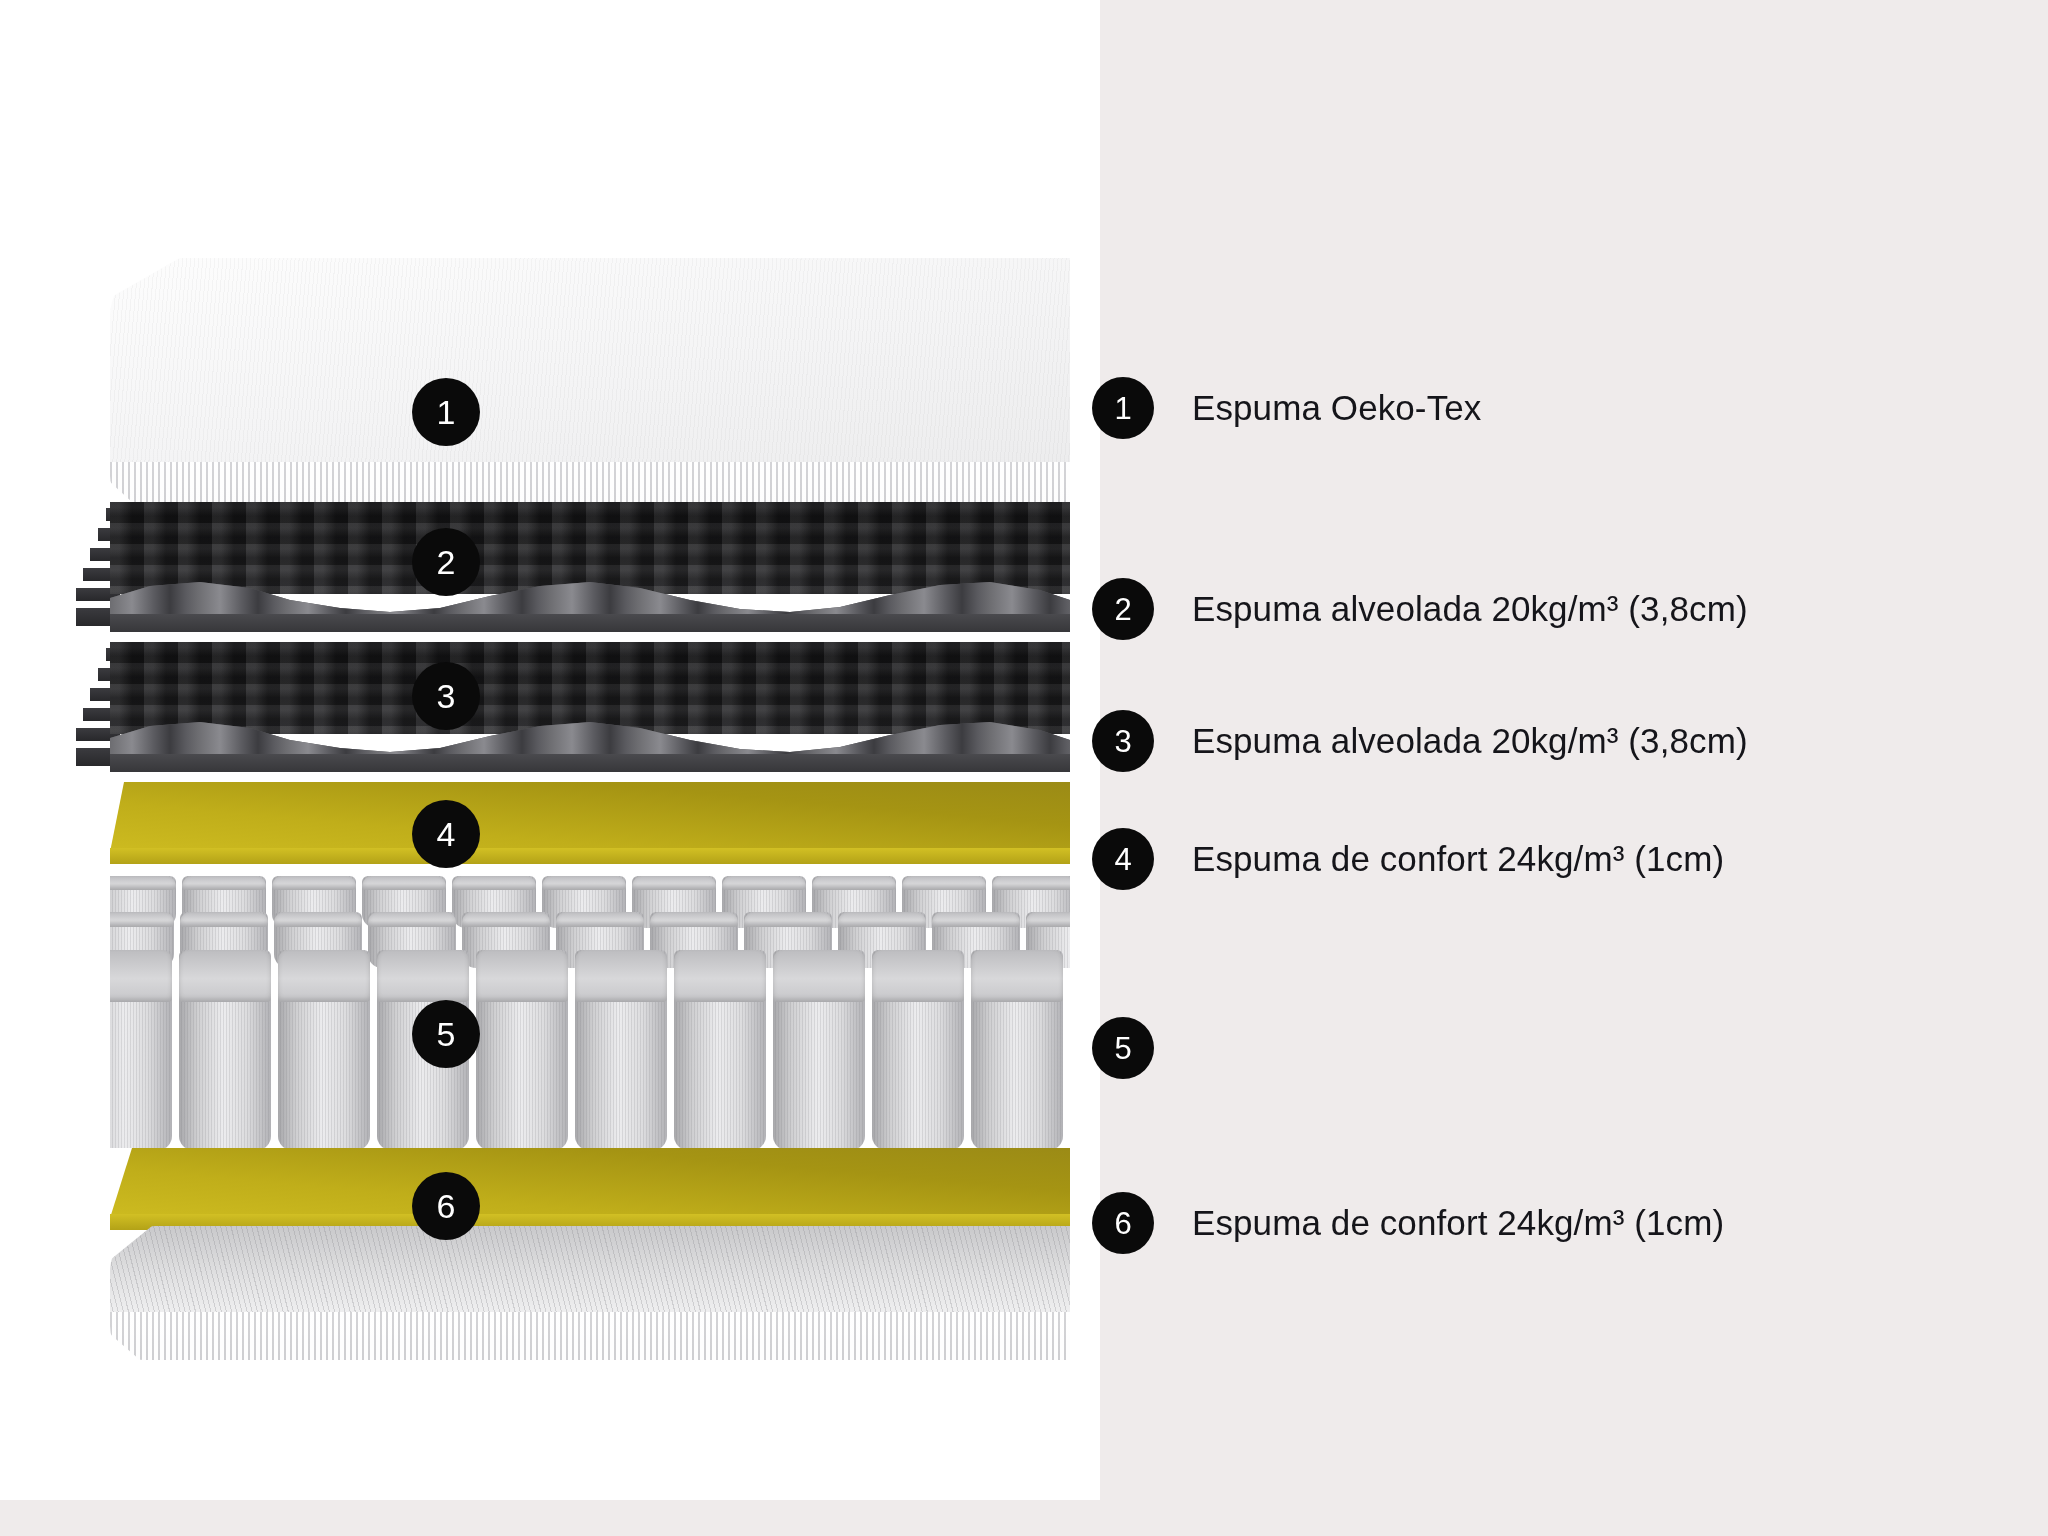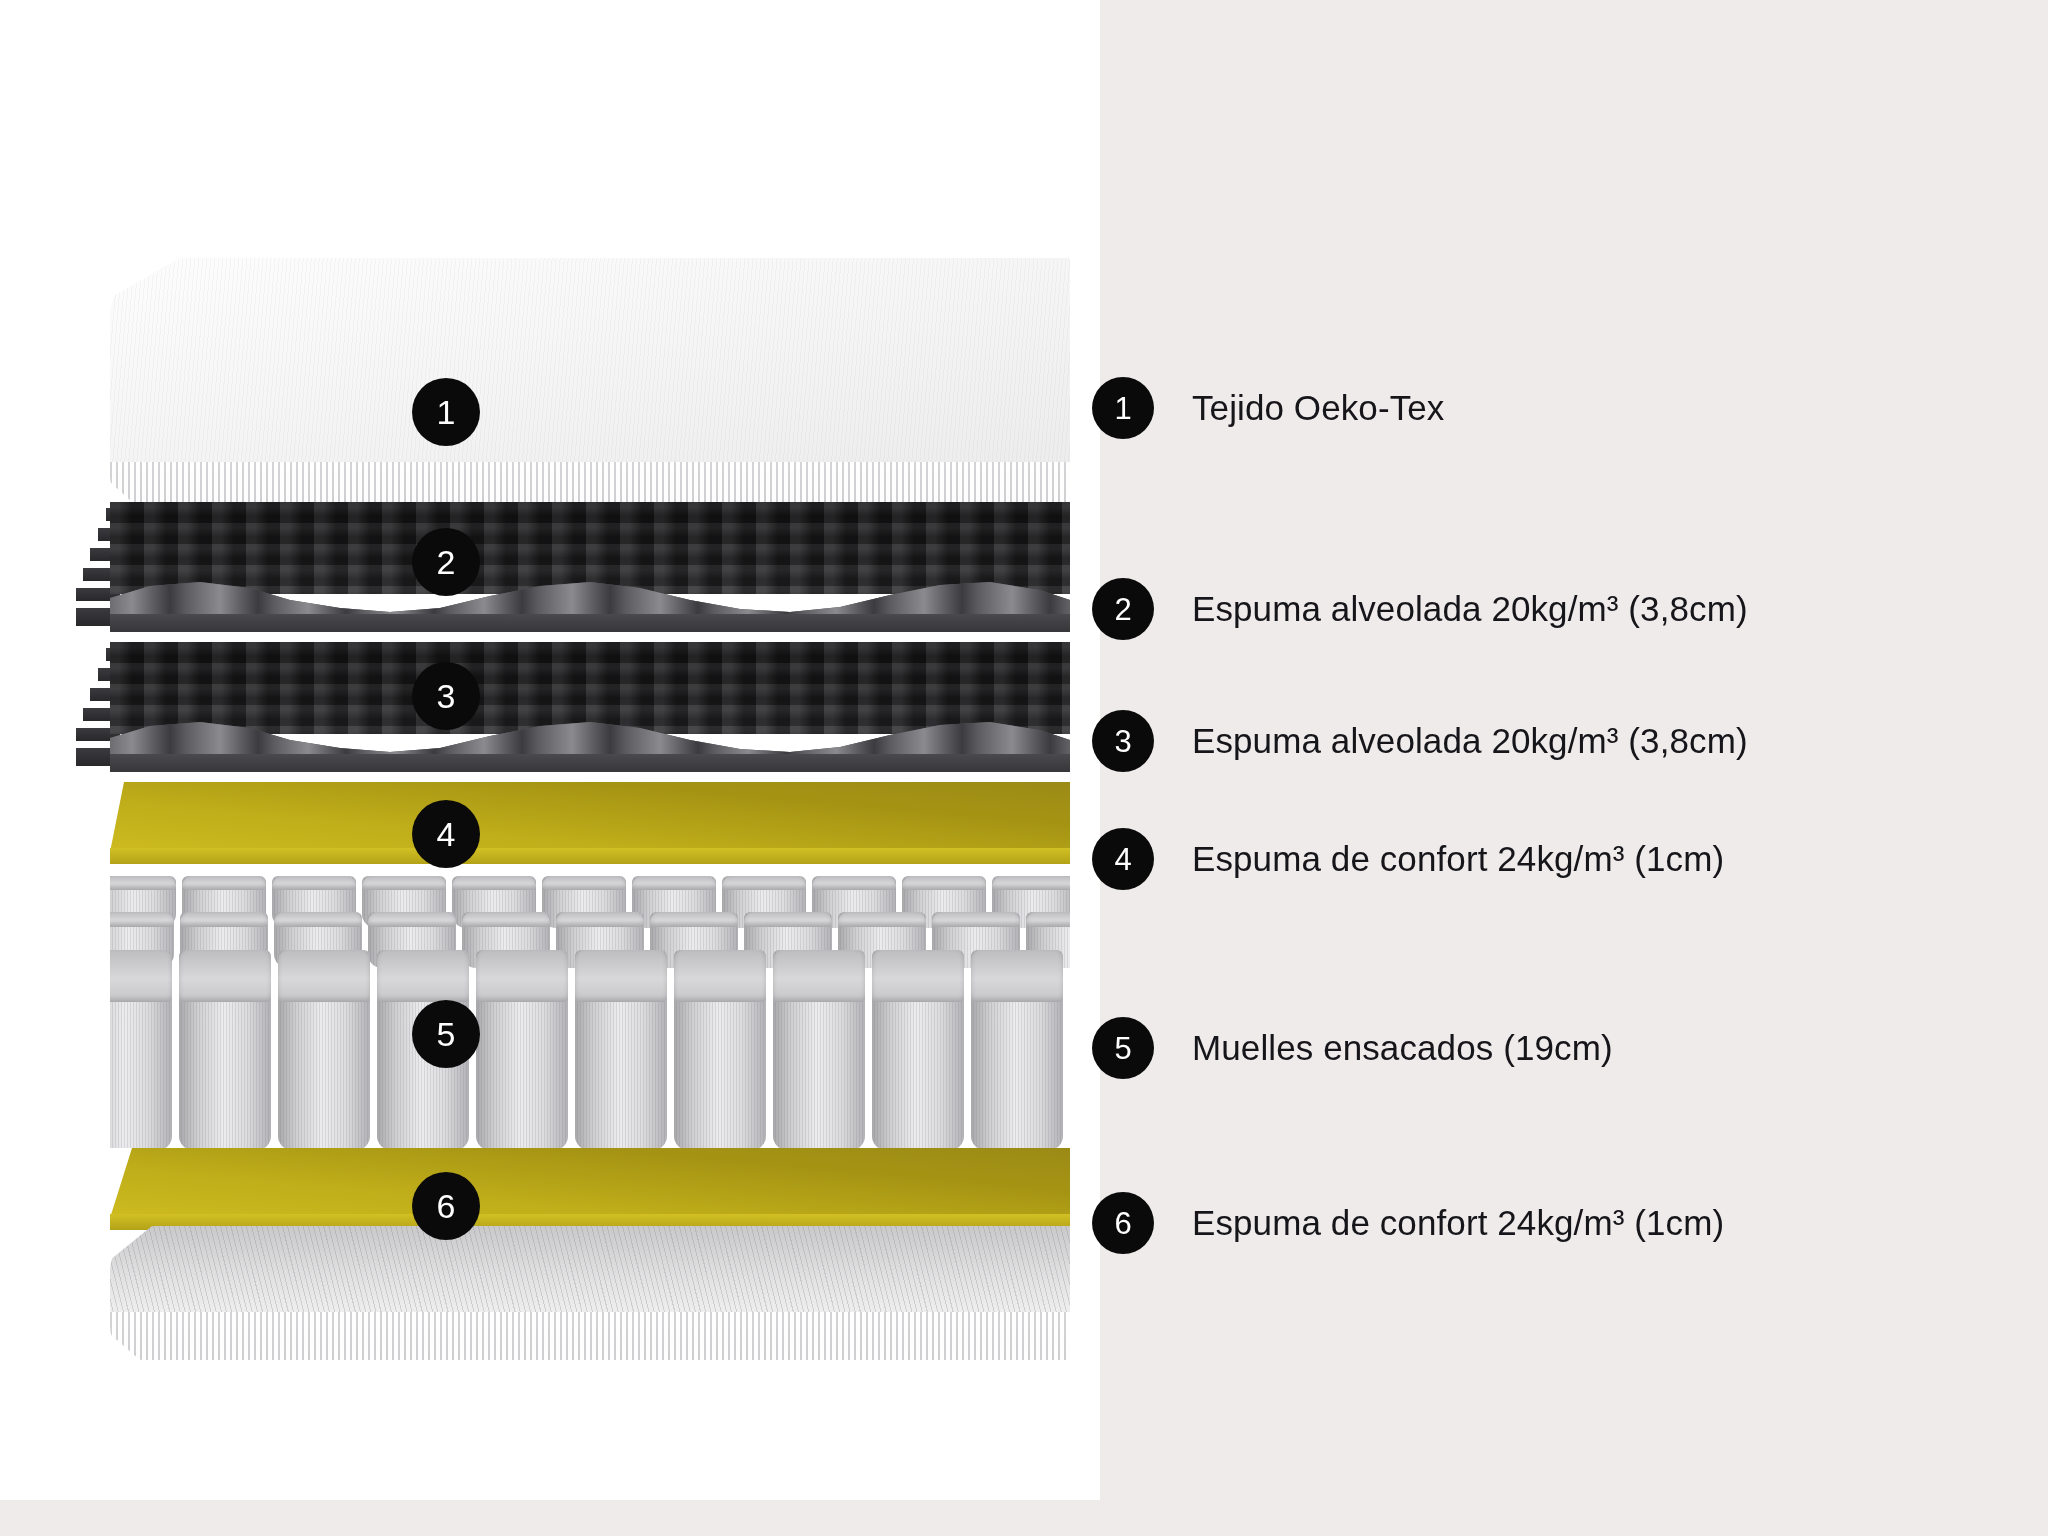--- a/index.html
+++ b/index.html
@@ -427,41 +427,40 @@
     <div class="badge-on-image" style="left:412px; top:800px;">4</div>
     <div class="badge-on-image" style="left:412px; top:1000px;">5</div>
     <div class="badge-on-image" style="left:412px; top:1172px;">6</div>
 
   </div>
 
   <div id="legend">
 
     <div class="legend-row" style="top:377px;">
       <div class="legend-badge">1</div>
-      <div class="legend-label">Tejido Oeko-Tex</div>
+      <div class="legend-label">Espuma Oeko-Tex</div>
     </div>
 
     <div class="legend-row" style="top:578px;">
       <div class="legend-badge">2</div>
       <div class="legend-label">Espuma alveolada 20kg/m³ (3,8cm)</div>
     </div>
 
     <div class="legend-row" style="top:710px;">
       <div class="legend-badge">3</div>
       <div class="legend-label">Espuma alveolada 20kg/m³ (3,8cm)</div>
     </div>
 
     <div class="legend-row" style="top:828px;">
       <div class="legend-badge">4</div>
       <div class="legend-label">Espuma de confort 24kg/m³ (1cm)</div>
     </div>
 
     <div class="legend-row" style="top:1017px;">
       <div class="legend-badge">5</div>
-      <div class="legend-label">Muelles ensacados (19cm)</div>
     </div>
 
     <div class="legend-row" style="top:1192px;">
       <div class="legend-badge">6</div>
       <div class="legend-label">Espuma de confort 24kg/m³ (1cm)</div>
     </div>
 
   </div>
 
 </div>

